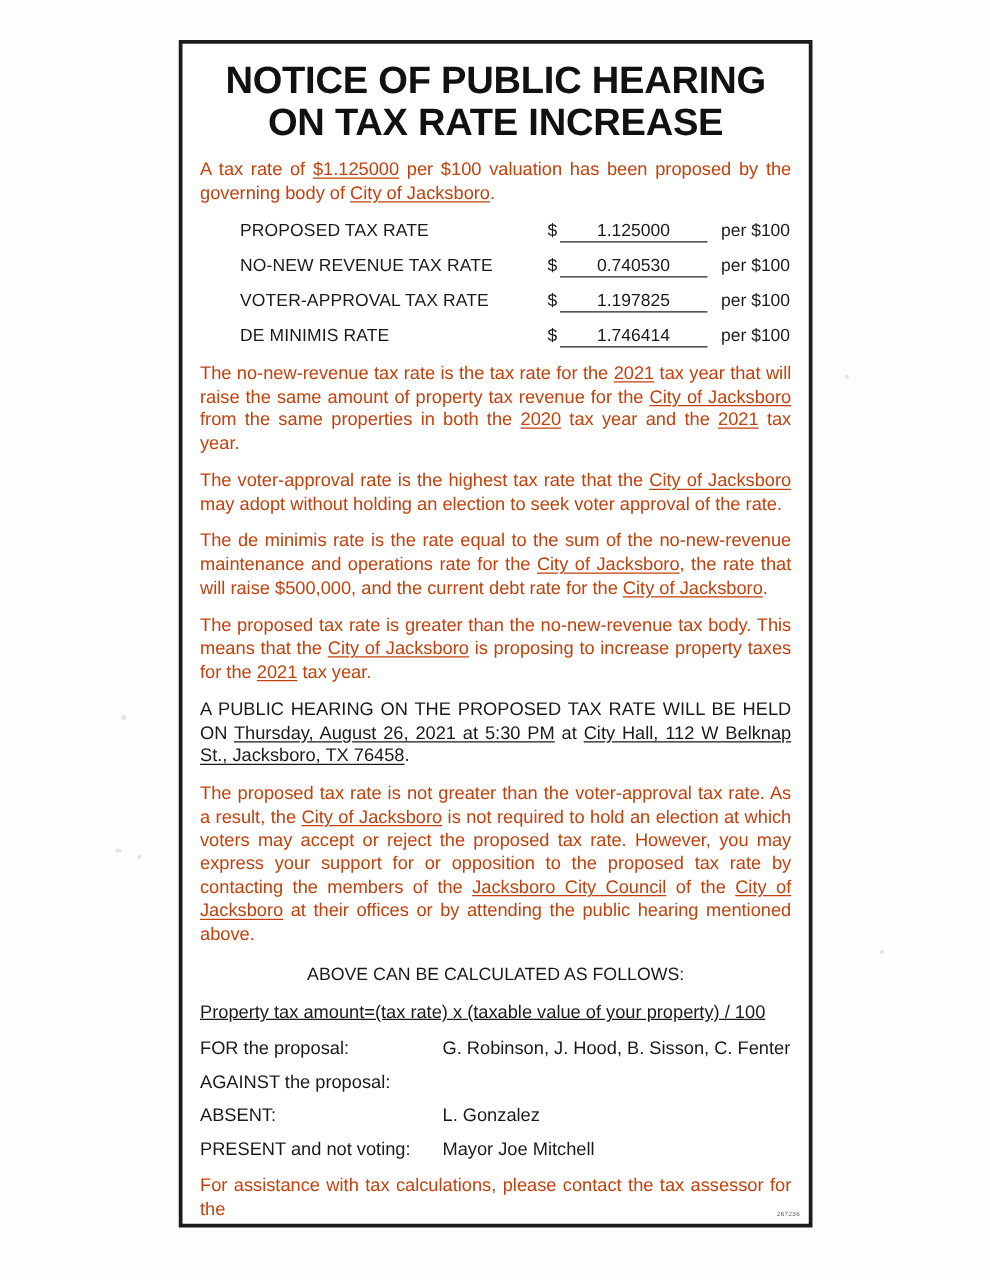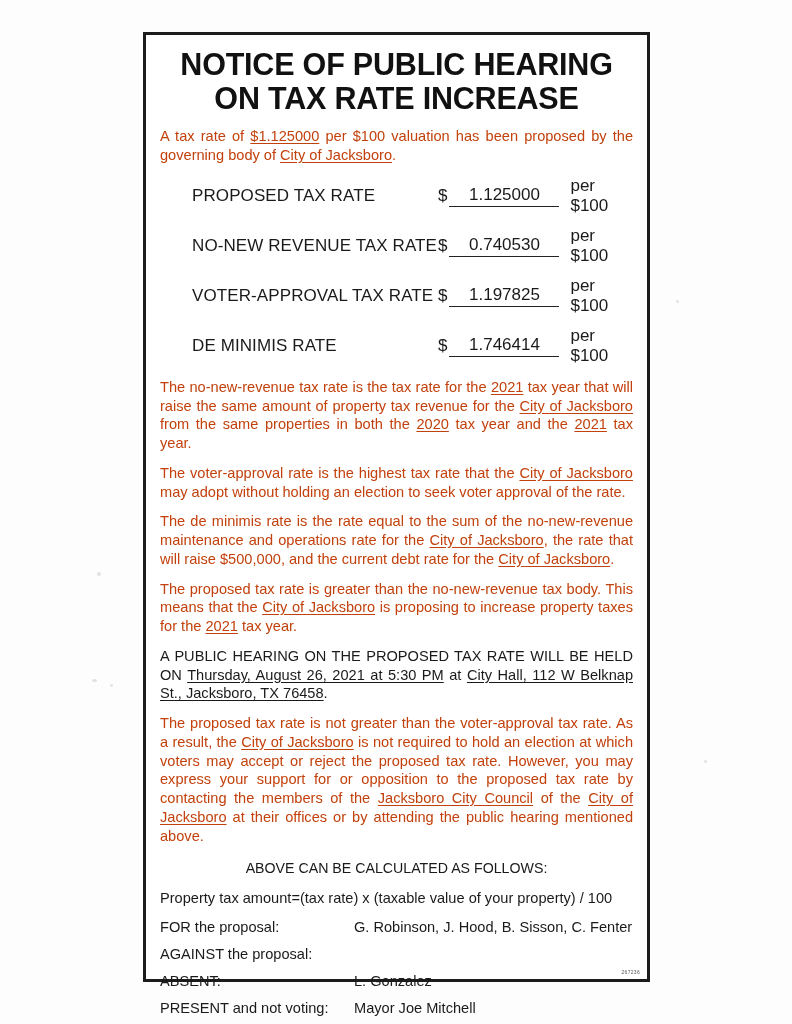--- a/index.html
+++ b/index.html
@@ -66,22 +66,22 @@
     text-underline-offset: 1.5px;
   }
 
   
   .rate-table {
     margin: 8px 0 12px 0;
     padding-left: 32px;
   }
   .rate-row {
     display: flex;
-    align-items: center;
-    font-size: 17px;
+    align-items: flex-start;
+    font-size: 14px;
     margin-bottom: 10px;
   }
   .rate-label {
     width: 246px;
     flex: none;
     letter-spacing: .1px;
   }
   .rate-dollar { margin-right: 2px; }
   .rate-value {
     display: inline-block;
@@ -105,20 +105,21 @@
     text-align: center;
     font-size: 14.2px;
     line-height: 1.32;
     margin: 14px 0 12px 0;
   }
   .center-block .l2 { display: block; }
 
   .formula {
     font-size: 14.6px;
     margin: 0 0 13px 0;
+    text-decoration: underline;
   }
 
   
   .vote-list { margin: 0 0 12px 0; }
   .vote-row {
     display: flex;
     font-size: 14.6px;
     margin-bottom: 11px;
   }
   .vote-label {

